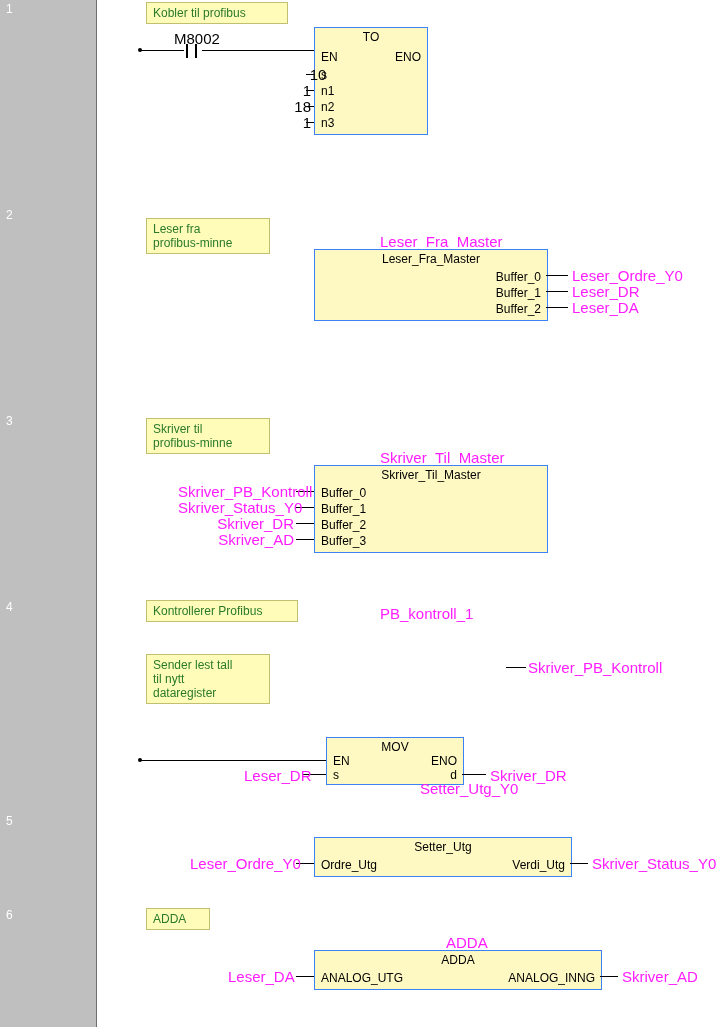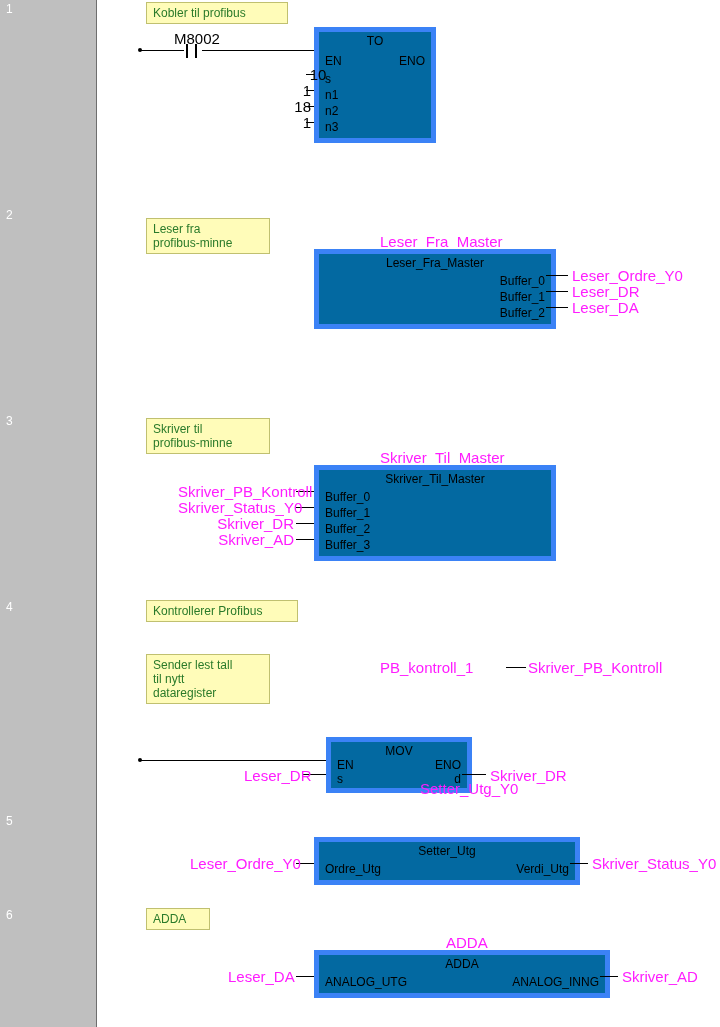--- a/index.html
+++ b/index.html
@@ -12,21 +12,21 @@
 
 
 .grid{position:absolute;left:140px;top:0;width:580px;height:1027px;
   background-image:radial-gradient(circle,#9a9a9a 0.6px,transparent 0.6px);
   background-size:16px 16px;background-position:0 0}
 
 
 .comment{position:absolute;background:#fffcb9;border:1px solid #c0c070;padding:3px 6px;color:#2a7a2a;font-size:12px;white-space:pre-line}
 
 
-.block{position:absolute;background:#0369a1;border:5px solid #3b82f6}
+.block{position:absolute;background:#fef9c3;border:1px solid #3b82f6}
 .block .hdr{text-align:center;font-size:12px;color:#000;padding:2px 0;border-bottom:1px solid #6e6e6e00}
 .pin{position:absolute;font-size:12px;color:#000}
 .pin-l{text-align:right}
 .pin-r{text-align:right}
 
 
 .wire-h{position:absolute;height:1px;background:#000}
 .dot{position:absolute;width:4px;height:4px;background:#000;border-radius:50%}
 
 
@@ -128,21 +128,21 @@
   <div class="txt pink" style="left:178px;top:515px;width:116px;text-align:right">Skriver_DR</div>
   <div class="txt pink" style="left:178px;top:531px;width:116px;text-align:right">Skriver_AD</div>
 
   <div class="rung-no" style="top:598px;height:214px">
     <span>4</span>
   </div>
   <div class="vsep" style="top:598px;height:214px"></div>
 
   <div class="comment" style="left:146px;top:600px;width:138px">Kontrollerer Profibus</div>
 
-  <div class="txt pink" style="left:380px;top:659px">PB_kontroll_1</div>
+  <div class="txt pink" style="left:380px;top:605px">PB_kontroll_1</div>
   <div class="wire-h" style="left:506px;top:667px;width:20px"></div>
   <div class="txt pink" style="left:528px;top:659px">Skriver_PB_Kontroll</div>
 
   <div class="comment" style="left:146px;top:654px;width:110px">Sender lest tall
 til nytt
 dataregister</div>
 
   <div class="wire-h" style="left:140px;top:760px;width:186px"></div>
   <div class="dot" style="left:138px;top:758px"></div>
 

